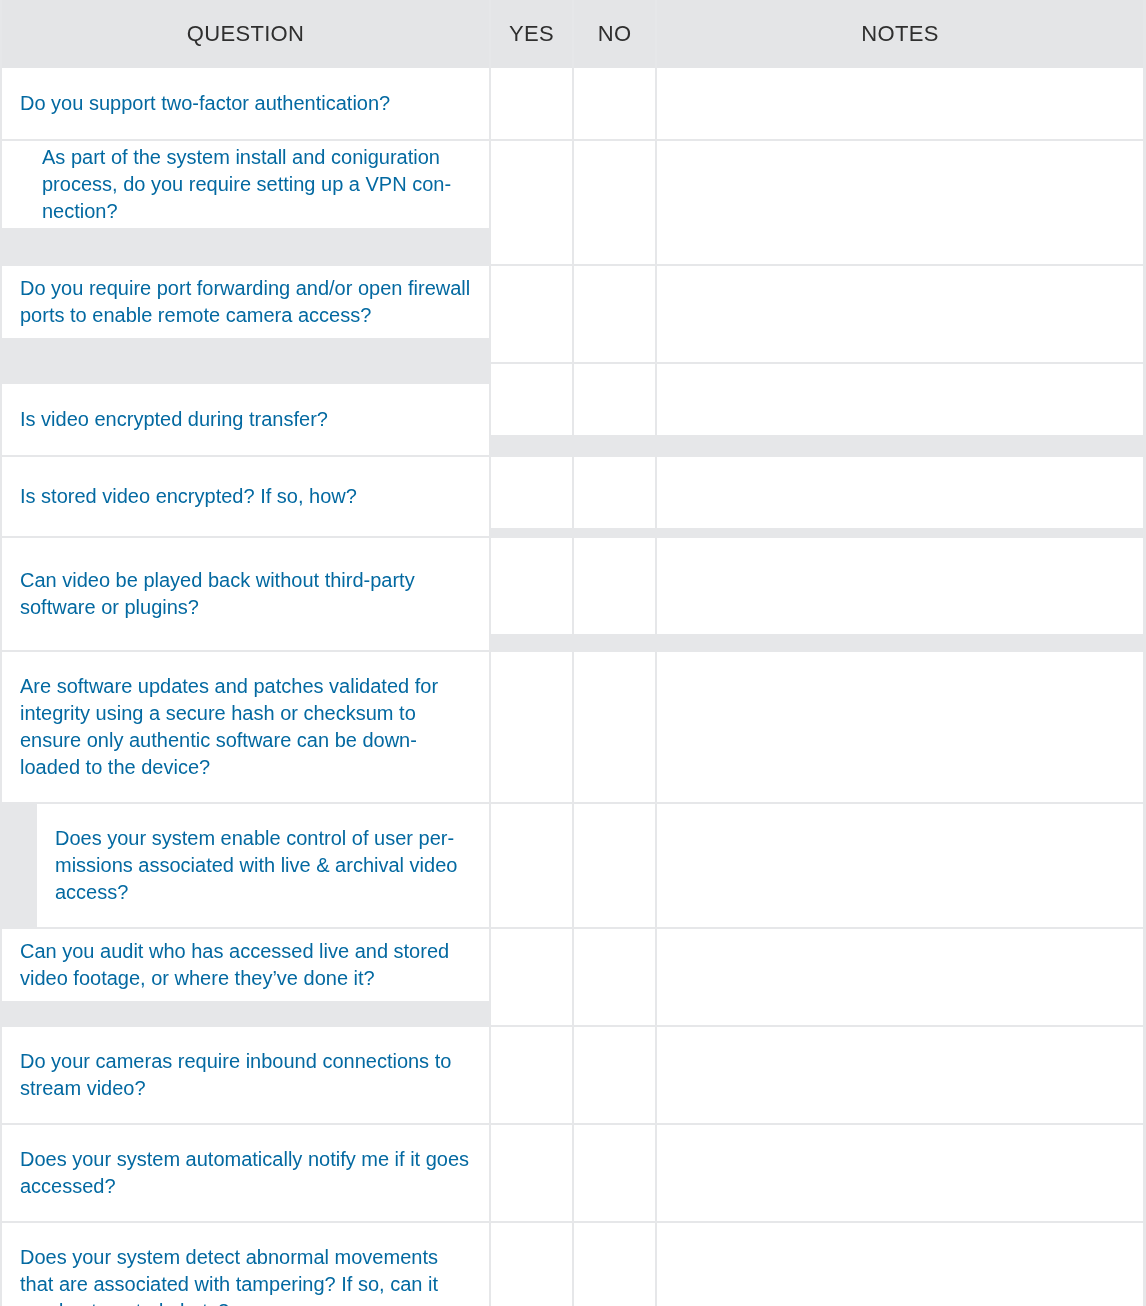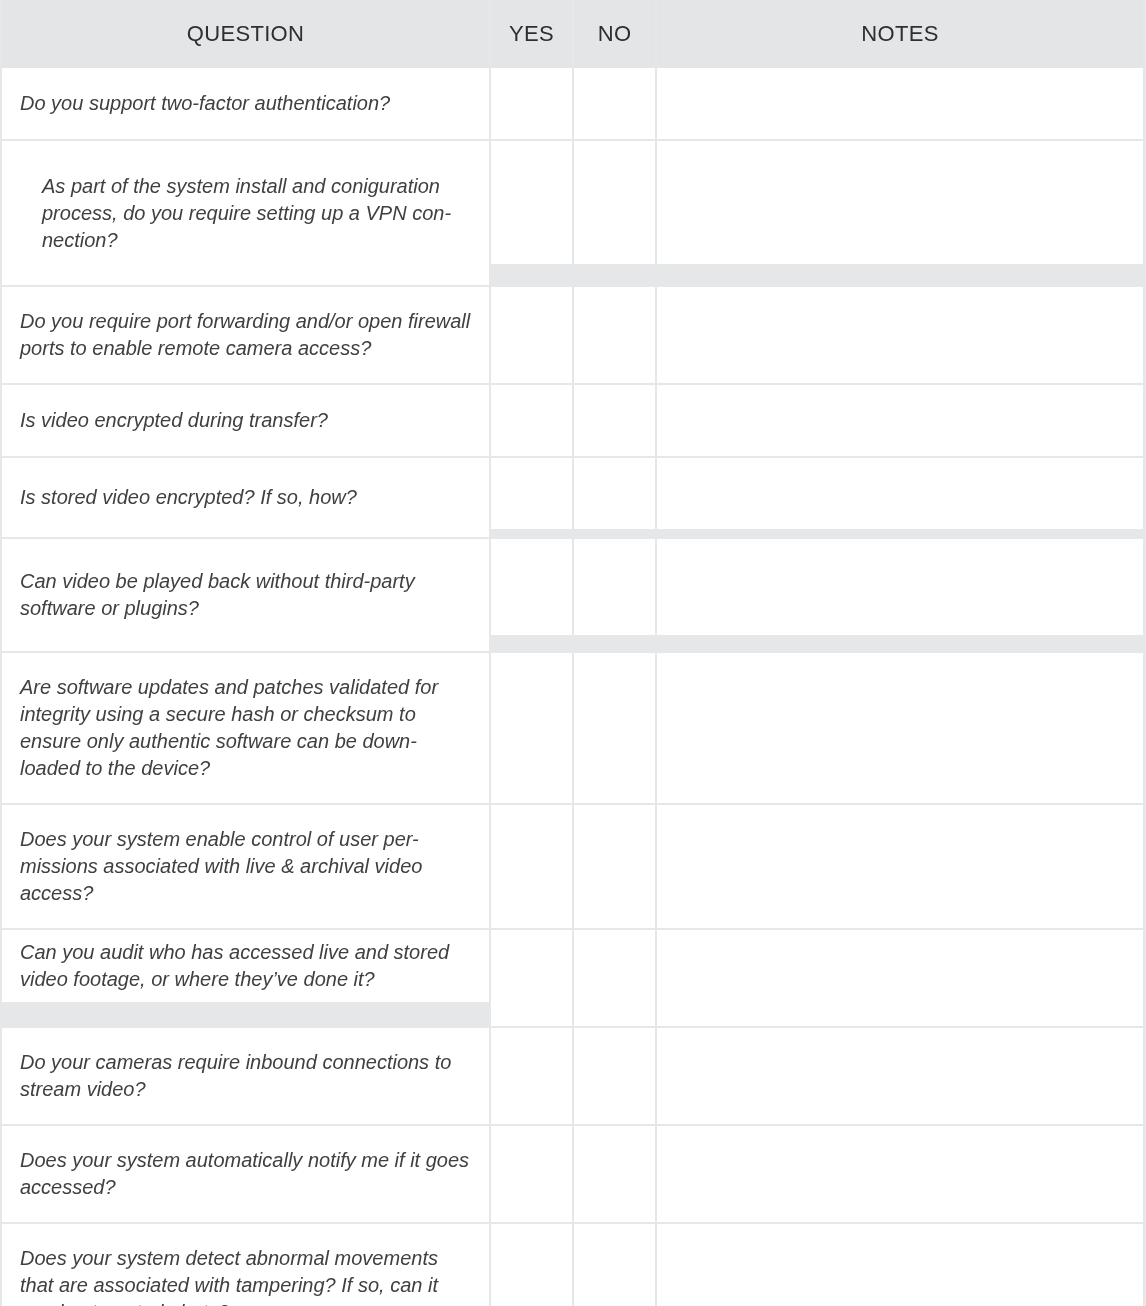--- a/index.html
+++ b/index.html
@@ -14,60 +14,60 @@
     box-sizing: border-box;
     background: #e6e7e9;
   }
   .hdr {
     background: #e4e5e7; height: 68px; display: flex; align-items: center; justify-content: center;
     font-size: 22px; letter-spacing: 0.3px; color: #2f2f2f; margin-bottom: -2px;
   }
   .cell { background: #ffffff; }
   .q {
     display: flex; align-items: center; padding: 0 14px 0 18px;
-    font-size: 20px; line-height: 27px; color: #404040; box-sizing: border-box; font-style: italic;
+    font-size: 20px; line-height: 27px; color: #0369a1; box-sizing: border-box;
   }
 </style>
 </head>
 <body>
 
 <div class="grid" id="grid">
   <div class="hdr">QUESTION</div>
   <div class="hdr">YES</div>
   <div class="hdr">NO</div>
   <div class="hdr">NOTES</div>
 <div class="cell q" style="height: 71px;">Do you support two-factor authentication?</div>
     <div class="cell" style="height: 71px;"></div>
     <div class="cell" style="height: 71px;"></div>
     <div class="cell" style="height: 71px;"></div>
-    <div class="cell q" style="height: 144px; padding-left: 40px;">As part of the system install and coniguration process, do you require setting up a VPN con-nection?</div>
+    <div class="cell q" style="height: 87px; padding-left: 40px;">As part of the system install and coniguration process, do you require setting up a VPN con-nection?</div>
     <div class="cell" style="height: 123px;"></div>
     <div class="cell" style="height: 123px;"></div>
     <div class="cell" style="height: 123px;"></div>
-    <div class="cell q" style="height: 96px;">Do you require port forwarding and/or open firewall ports to enable remote camera access?</div>
+    <div class="cell q" style="height: 72px;">Do you require port forwarding and/or open firewall ports to enable remote camera access?</div>
     <div class="cell" style="height: 96px;"></div>
     <div class="cell" style="height: 96px;"></div>
     <div class="cell" style="height: 96px;"></div>
-    <div class="cell q" style="height: 71px;">Is video encrypted during transfer?</div>
+    <div class="cell q" style="height: 71px; margin-top: 20px;">Is video encrypted during transfer?</div>
     <div class="cell" style="height: 71px;"></div>
     <div class="cell" style="height: 71px;"></div>
     <div class="cell" style="height: 71px;"></div>
     <div class="cell q" style="height: 79px;">Is stored video encrypted? If so, how?</div>
     <div class="cell" style="height: 71px;"></div>
     <div class="cell" style="height: 71px;"></div>
     <div class="cell" style="height: 71px;"></div>
     <div class="cell q" style="height: 112px;">Can video be played back without third-party software or plugins?</div>
     <div class="cell" style="height: 96px;"></div>
     <div class="cell" style="height: 96px;"></div>
     <div class="cell" style="height: 96px;"></div>
     <div class="cell q" style="height: 150px;">Are software updates and patches validated for integrity using a secure hash or checksum to ensure only authentic software can be down-loaded to the device?</div>
     <div class="cell" style="height: 150px;"></div>
     <div class="cell" style="height: 150px;"></div>
     <div class="cell" style="height: 150px;"></div>
-    <div class="cell q" style="height: 123px;">Does your system enable control of user per-missions associated with live &amp; archival video access?</div>
+    <div class="cell q" style="height: 123px; margin-left: 35px;">Does your system enable control of user per-missions associated with live &amp; archival video access?</div>
     <div class="cell" style="height: 123px;"></div>
     <div class="cell" style="height: 123px;"></div>
     <div class="cell" style="height: 123px;"></div>
     <div class="cell q" style="height: 72px;">Can you audit who has accessed live and stored video footage, or where they’ve done it?</div>
     <div class="cell" style="height: 96px;"></div>
     <div class="cell" style="height: 96px;"></div>
     <div class="cell" style="height: 96px;"></div>
     <div class="cell q" style="height: 96px;">Do your cameras require inbound connections to stream video?</div>
     <div class="cell" style="height: 96px;"></div>
     <div class="cell" style="height: 96px;"></div>

